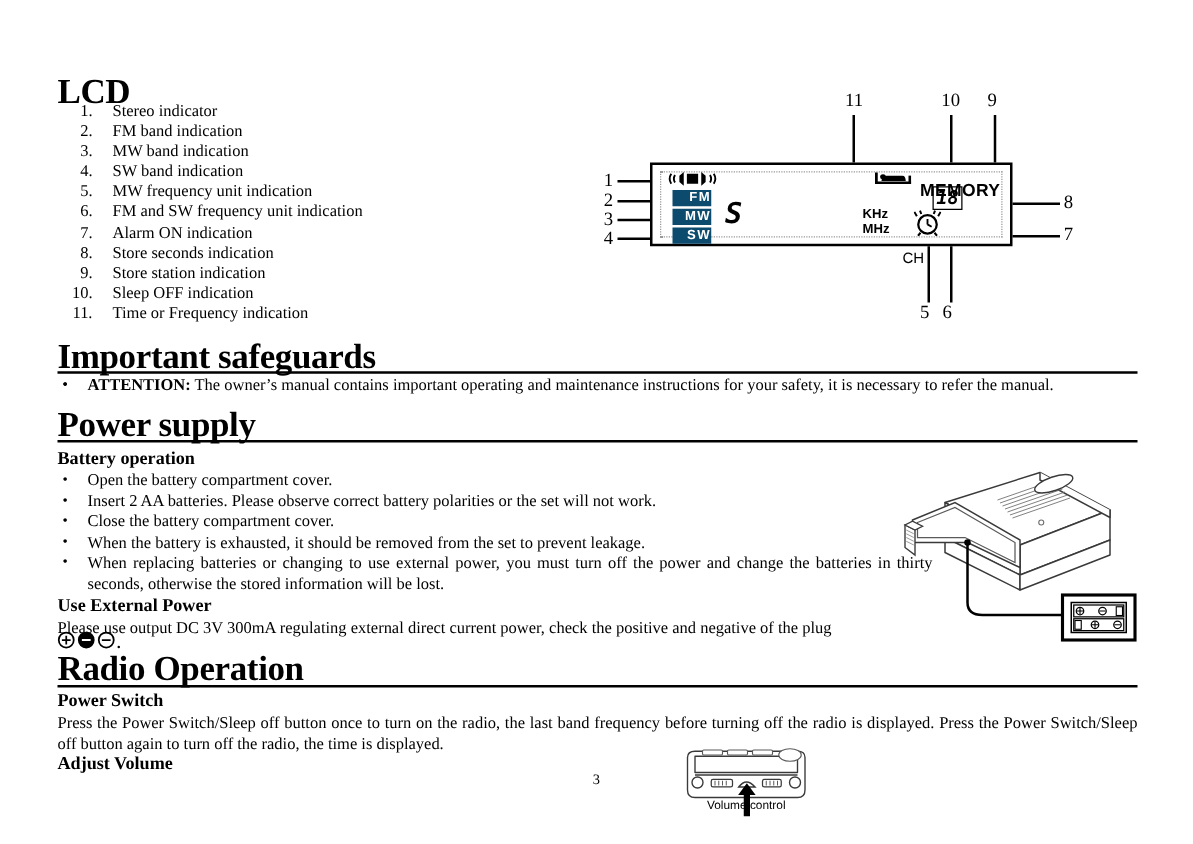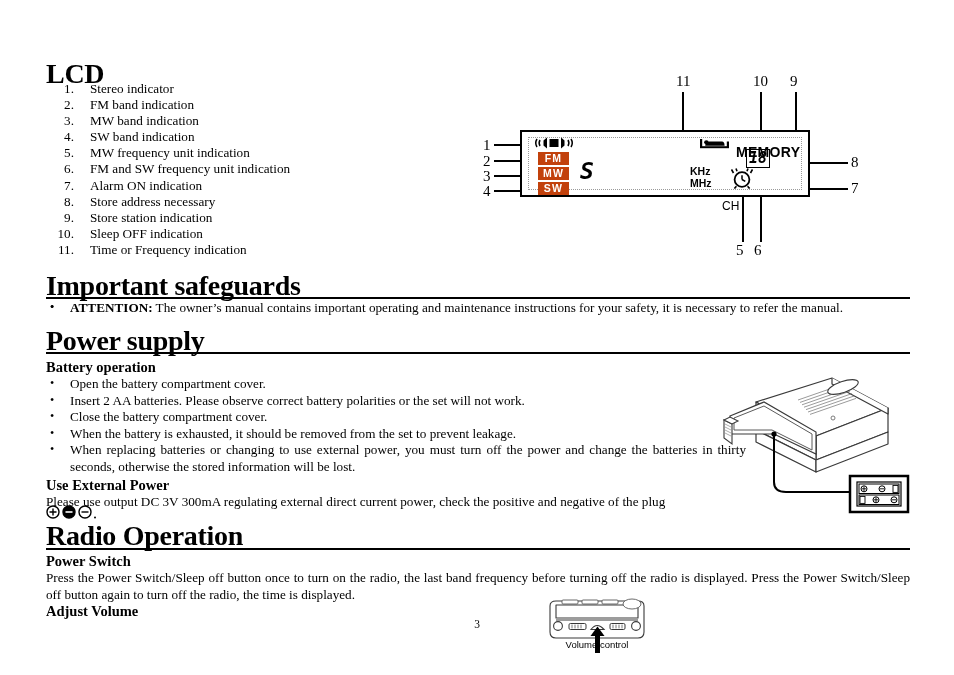--- a/index.html
+++ b/index.html
@@ -107,27 +107,27 @@
     position: absolute;
     font-size: 15px;
     line-height: 15px;
     font-family: "Liberation Serif", "DejaVu Serif", serif;
     z-index: 3;
   }
 
   
   .band-box {
     position: absolute;
-    background: #c2410c;
+    background: #0c4a6e;
     color: #fff;
     font-family: "Liberation Sans", sans-serif;
     font-weight: bold;
     font-size: 10.5px;
     letter-spacing: 1.2px;
-    text-align: center;
+    text-align: right;
     line-height: 13px;
     width: 31px; height: 13px;
     z-index: 6;
   }
   #stereo-icon {
     position: absolute;
     left: 12px; top: 4px;
     width: 40px; height: 14px;
     z-index: 6;
   }
@@ -289,21 +289,21 @@
   <div class="h1" id="lcd-heading">LCD</div>
 
   <ul id="lcd-list">
     <li><span class="num">1.</span><span>Stereo indicator</span></li>
     <li><span class="num">2.</span><span>FM band indication</span></li>
     <li><span class="num">3.</span><span>MW band indication</span></li>
     <li><span class="num">4.</span><span>SW band indication</span></li>
     <li><span class="num">5.</span><span>MW frequency unit indication</span></li>
     <li><span class="num">6.</span><span>FM and SW frequency unit indication</span></li>
     <li><span class="num">7.</span><span>Alarm ON indication</span></li>
-    <li><span class="num">8.</span><span>Store address necessary</span></li>
+    <li><span class="num">8.</span><span>Store seconds indication</span></li>
     <li><span class="num">9.</span><span>Store station indication</span></li>
     <li><span class="num">10.</span><span>Sleep OFF indication</span></li>
     <li><span class="num">11.</span><span>Time or Frequency indication</span></li>
   </ul>
 
   <div id="lcd-diagram">
 
     <div class="lead-num" style="left:206px; top:8px;">11</div>
     <div class="lead-v" style="left:212px; top:26px; height:46px;"></div>
 

